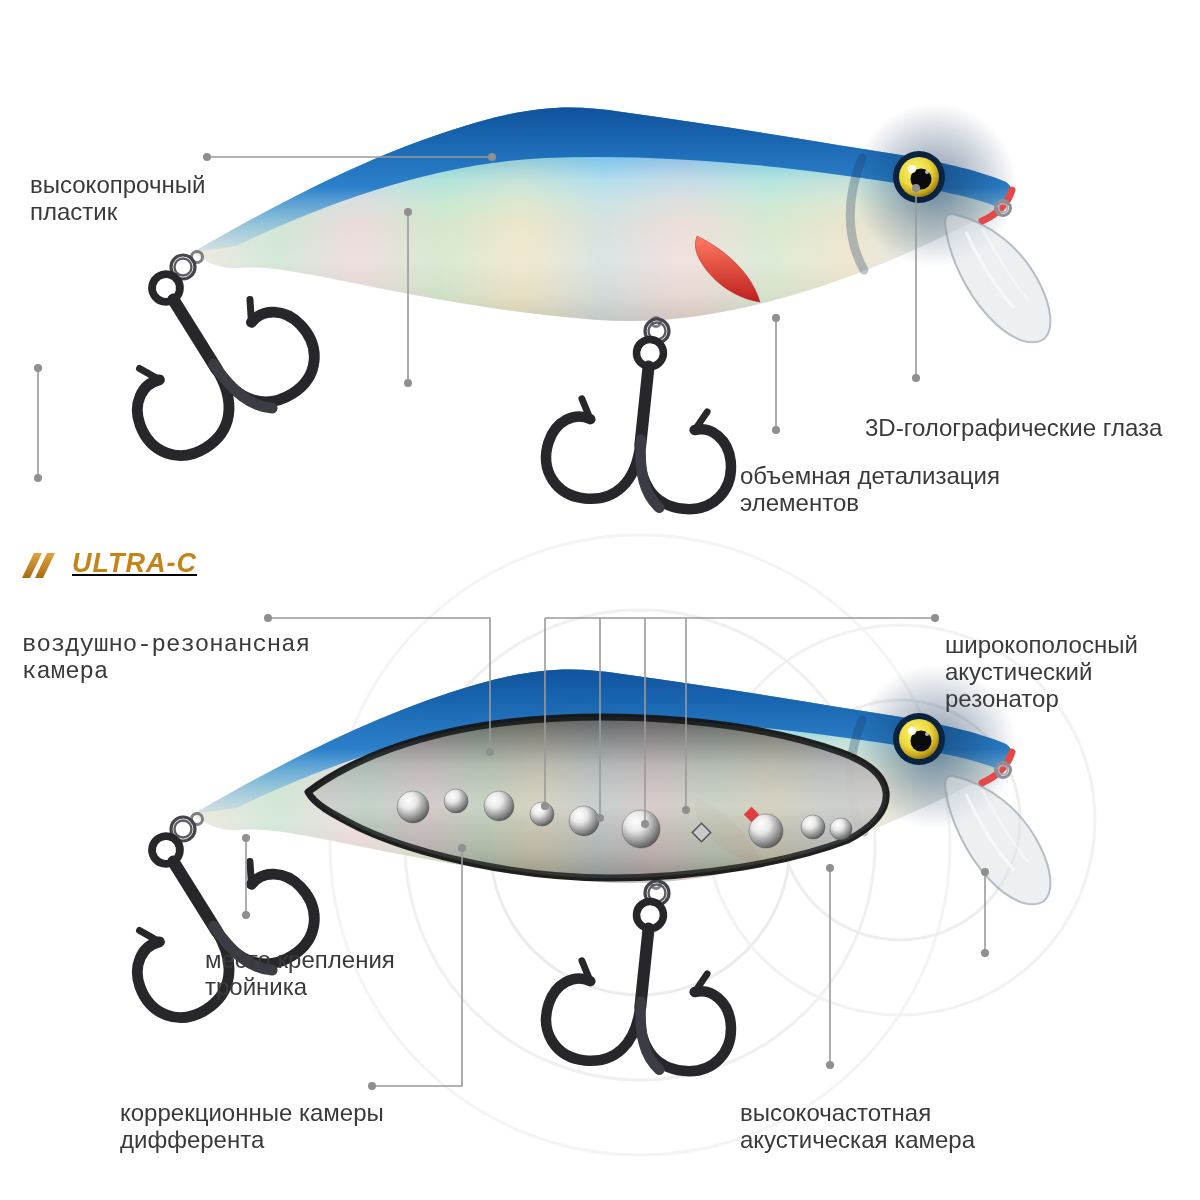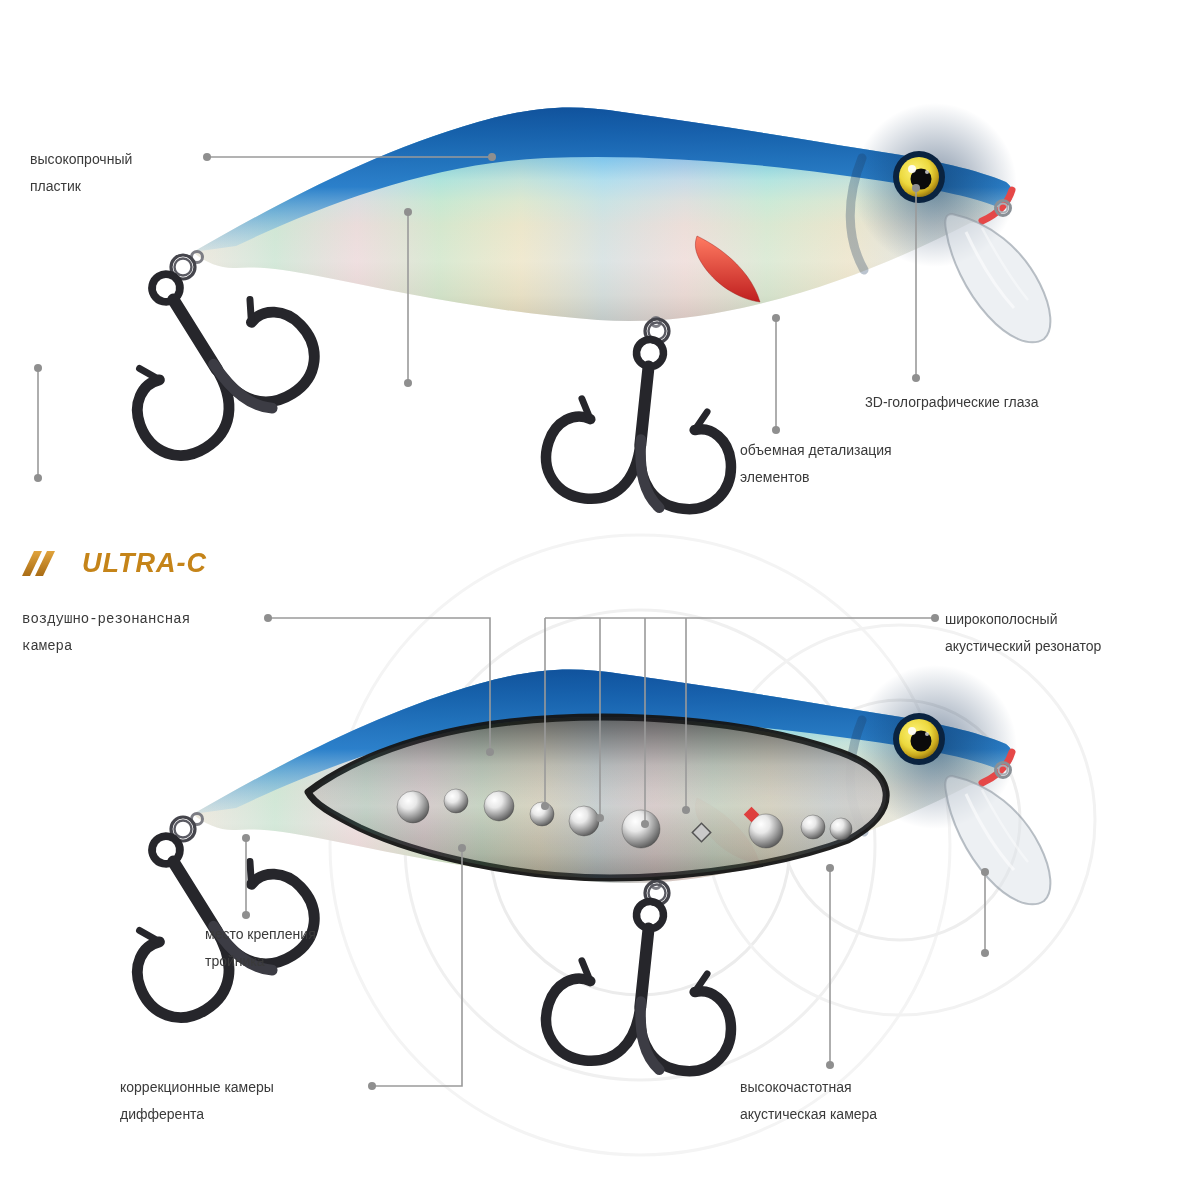--- a/index.html
+++ b/index.html
@@ -1,30 +1,32 @@
 <!DOCTYPE html>
 <html><head>
 <meta charset="utf-8">
 <style>
   html,body{margin:0;padding:0;}
   body{background:#ffffff;font-family:"Liberation Sans", sans-serif;}
   .stage{position:relative;width:1200px;height:1200px;background:#ffffff;overflow:hidden;}
   .art{position:absolute;left:0;top:0;}
   .label{
     position:absolute;
-    font-size:14px;
+    font-size:24px;
     line-height:27px;
     color:#3a3a3a;
     white-space:pre-line;
+    margin-top:25px;
   }
   .logo{
     position:absolute;
     display:flex;
-    align-items:center;
-    gap:24px;
+    align-items:flex-end;
+    gap:14px;
+    text-decoration:underline;
   }
   .logo-text{
     font-size:27px;
     font-weight:bold;
     font-style:italic;
     letter-spacing:1px;
     color:#c58419;
   }
 </style>
 </head>

